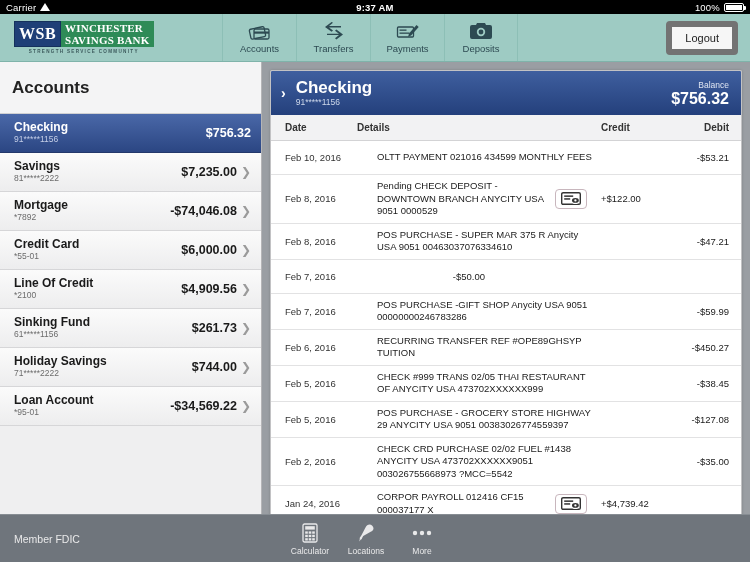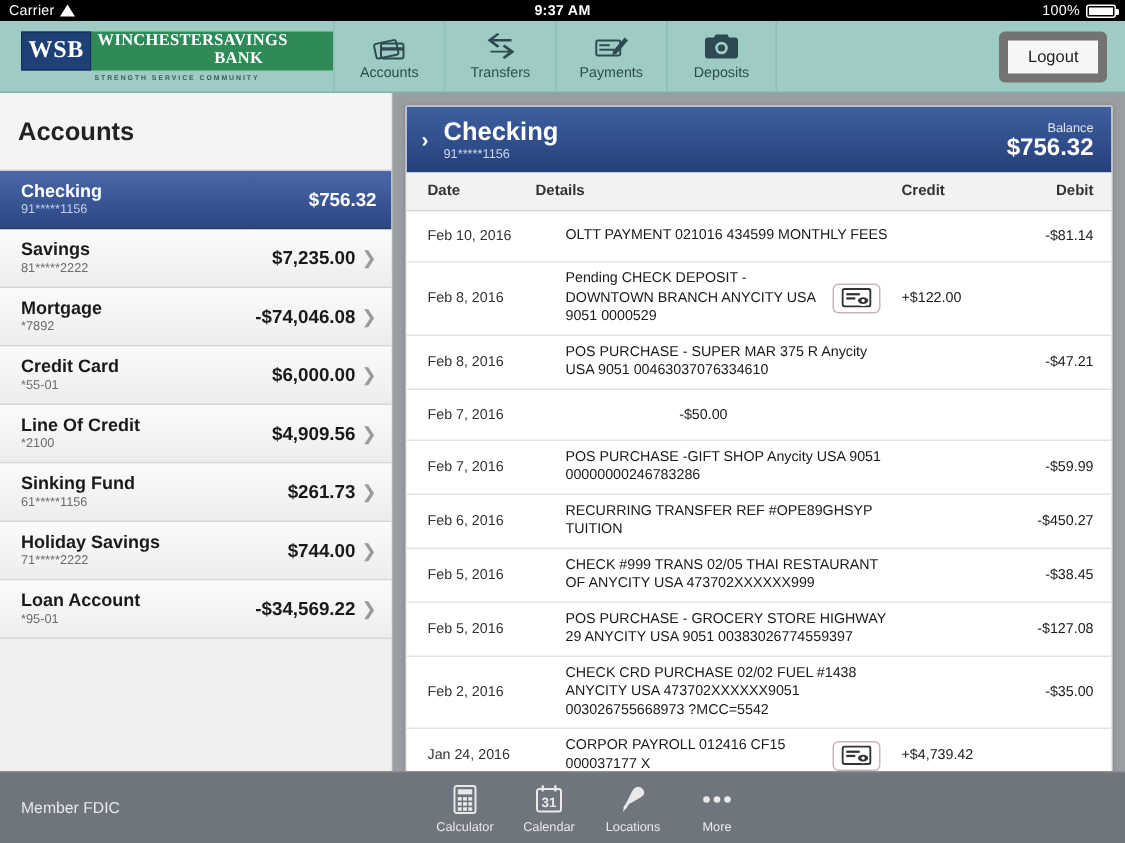--- a/index.html
+++ b/index.html
@@ -46,21 +46,21 @@
   .logo-row { display: flex; align-items: stretch; height: 26px; }
   .logo-wsb {
     background: #1f3f77; color: #fff; font-family: "Liberation Serif", serif;
     font-weight: bold; font-size: 16px; letter-spacing: .5px;
     display: flex; align-items: center; justify-content: center;
     padding: 0 4px; border: 1px solid #15305c;
   }
   .logo-name {
     background: #2e8b57; color: #fff; font-family: "Liberation Serif", serif;
     font-weight: bold; padding: 1px 4px 0 4px; line-height: 11.5px;
-    display: flex; flex-direction: row; justify-content: center;
+    display: flex; flex-direction: column; justify-content: center;
     font-size: 11px; letter-spacing: .2px;
   }
   .logo-name span:first-child { font-size: 11px; }
   .logo-tag {
     font-size: 4.6px; color: #3c5a5c; letter-spacing: 1.3px;
     text-align: center; margin-top: 2px; font-weight: bold;
   }
   .nav-tabs { display: flex; align-items: stretch; }
   .nav-tab {
     width: 74px; display: flex; flex-direction: column;
@@ -377,21 +377,21 @@
 
         <div class="txn-list" id="txn-list">
             <div class="txn-row">
               <div class="c-date">Feb 10, 2016</div>
               <div class="c-details">
                 <div class="txn-details-wrap">
                   <span class="txn-text">OLTT PAYMENT 021016 434599 MONTHLY FEES</span>
                 </div>
               </div>
               <div class="c-credit"></div>
-              <div class="c-debit">-$81.14</div>
+              <div class="c-debit">-$53.21</div>
             </div>
             <div class="txn-row">
               <div class="c-date">Feb 8, 2016</div>
               <div class="c-details">
                 <div class="txn-details-wrap">
                   <span class="txn-text">Pending CHECK DEPOSIT - DOWNTOWN BRANCH ANYCITY USA 9051 0000529</span>
                   <span class="img-btn">
                     <svg width="20" height="13" viewBox="0 0 20 13">
                       <rect x="0.7" y="0.7" width="18.6" height="11.6" rx="1.4" fill="none" stroke="#333" stroke-width="1.4"></rect>
                       <rect x="3.2" y="3.4" width="9" height="1.5" fill="#333"></rect>
@@ -516,31 +516,20 @@
               <rect x="3.2" y="15.2" width="2.6" height="2.3"></rect>
                 <rect x="6.7" y="15.2" width="2.6" height="2.3"></rect>
                 <rect x="10.2" y="15.2" width="2.6" height="2.3"></rect>
             </g>
             </svg>
         </span>
         <span>Calculator</span>
       </div>
       <div class="tool">
         <span class="tool-ico">
-          <svg width="18" height="19" viewBox="0 0 18 19">
-            <rect x="1" y="3" width="16" height="15" rx="1.5" fill="none" stroke="#e9e9ea" stroke-width="1.3"></rect>
-            <rect x="4" y="0.6" width="1.6" height="4" fill="#e9e9ea"></rect>
-            <rect x="12.4" y="0.6" width="1.6" height="4" fill="#e9e9ea"></rect>
-            <text x="9" y="15" font-family="Liberation Sans, sans-serif" font-size="9" font-weight="bold" fill="#e9e9ea" text-anchor="middle">31</text>
-            </svg>
-        </span>
-        <span>Calendar</span>
-      </div>
-      <div class="tool">
-        <span class="tool-ico">
           <svg width="20" height="20" viewBox="0 0 20 20" fill="#e9e9ea">
             <path d="M13.5 1.5c2 0 4 2 4 4 0 1.4-1.3 2.6-2.8 3.3l-7.5 4.3-1.9 3.3-1.8-1.1 2.1-3.2 3.9-7.7C10.3 2.8 12 1.5 13.5 1.5z"></path>
             <path d="M4.2 14.2l1.6 1-2.6 3.3z"></path>
             </svg>
         </span>
         <span>Locations</span>
       </div>
       <div class="tool">
         <span class="tool-ico">
           <svg width="22" height="8" viewBox="0 0 22 8" fill="#e9e9ea">

